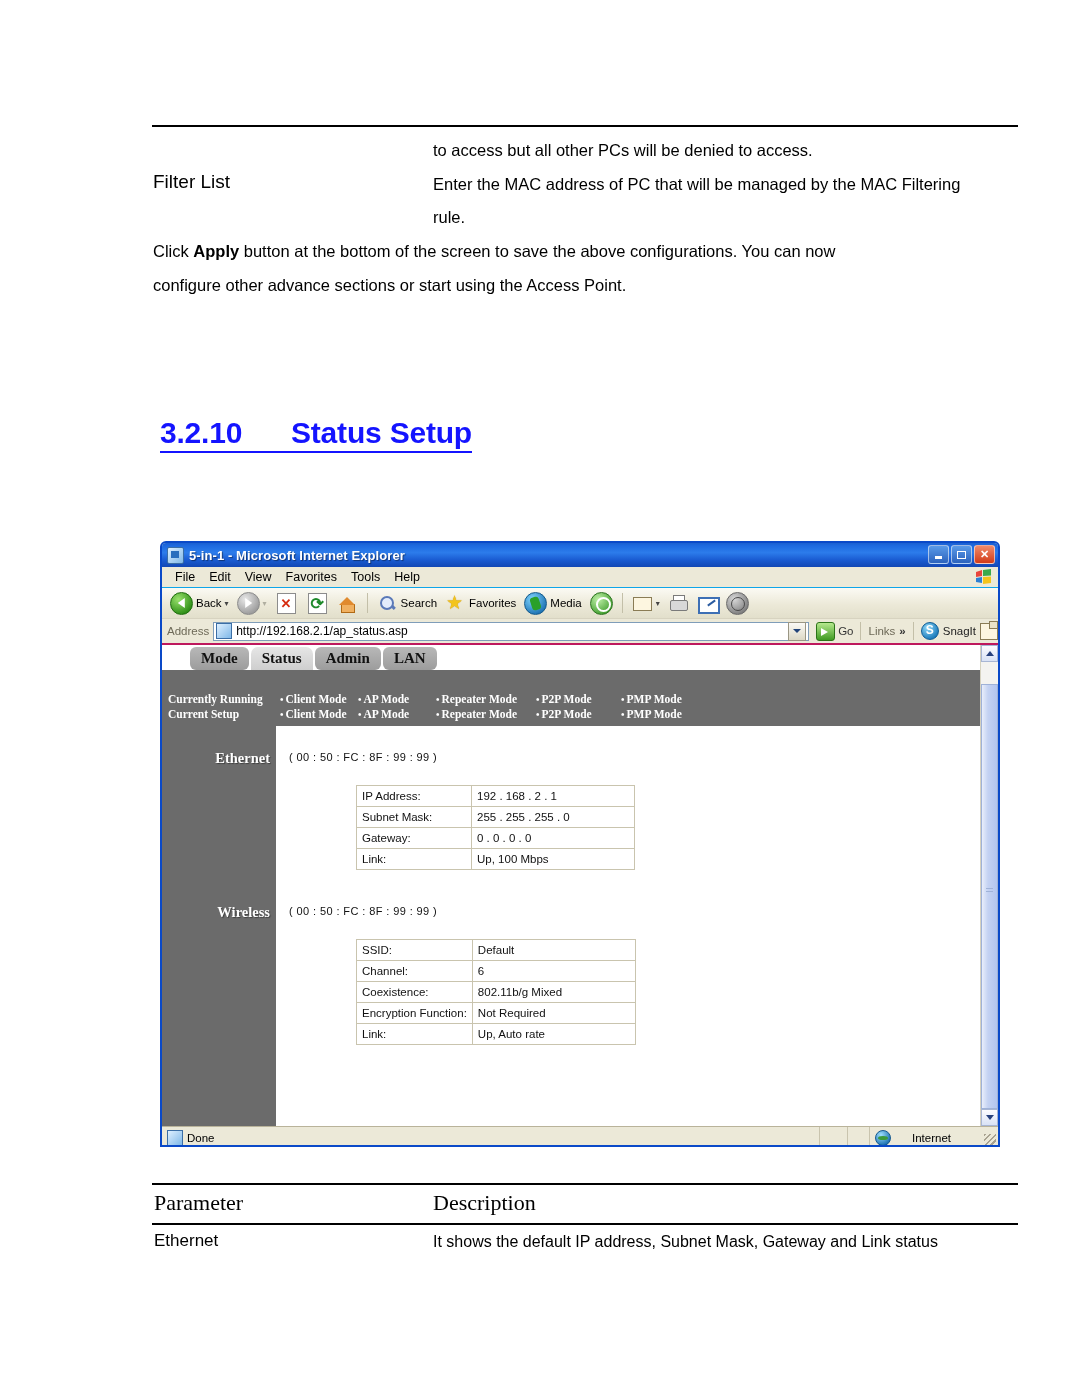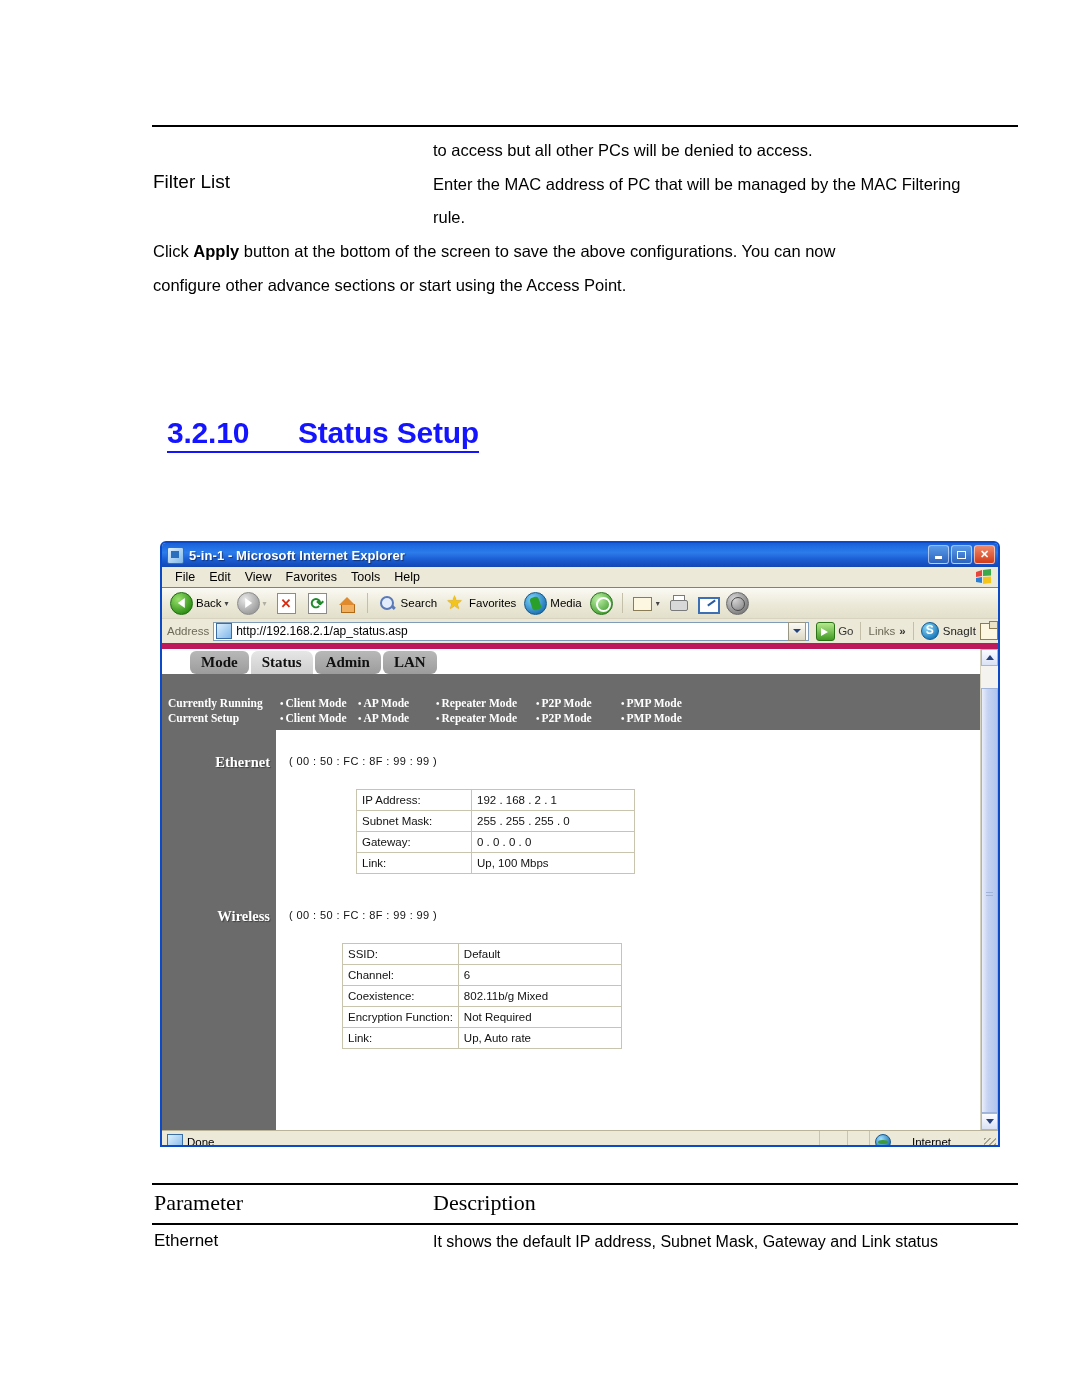--- a/index.html
+++ b/index.html
@@ -46,21 +46,21 @@
   .t-enter-mac    { position: absolute; left: 433px; top: 176px; }
   .t-rule         { position: absolute; left: 433px; top: 209px; }
   .t-click-apply  { position: absolute; left: 153px; top: 243px; }
   .t-configure    { position: absolute; left: 153px; top: 277px; }
 
   .bold { font-weight: bold; }
 
   
   .sec-heading {
     position: absolute;
-    left: 167px; top: 417px;
+    left: 160px; top: 417px;
     color: #1414ff;
     font-family: "Liberation Sans", sans-serif;
     font-weight: bold;
     font-size: 30px;
     letter-spacing: -0.2px;
     border-bottom: 2.5px solid #1414ff;
     padding-bottom: 2px;
     white-space: pre;
     line-height: 1.08;
   }
@@ -265,21 +265,21 @@
   }
 
   
   .addrbar {
     height: 24px;
     background: #ece9d8;
     display: flex;
     align-items: center;
     padding-left: 5px;
     gap: 4px;
-    border-bottom: 6px solid #be185d;
+    border-bottom: 2px solid #be185d;
     position: relative;
   }
   .addr-label { font-size: 11.5px; color:#6e6a58; font-family:"Liberation Sans",sans-serif; }
   .addr-field {
     flex: 1 1 auto;
     height: 19px;
     background: #fff;
     border: 1px solid #7f9db9;
     display: flex;
     align-items: center;
@@ -468,21 +468,21 @@
   }
   .stable td {
     border: 1px solid #c9c4ae;
     padding: 2px 5px;
     height: 16px;
     white-space: nowrap;
   }
   .stable td.k { width: 104px; }
   .stable td.v { width: 152px; }
   .tbl-eth { left: 80px; top: 59px; }
-  .tbl-wl  { left: 66px; top: 213px; }
+  .tbl-wl  { left: 80px; top: 213px; }
 
   
   .vscroll {
     width: 17px;
     flex: 0 0 auto;
     background: #f2f1ef;
     border-left: 1px solid #d6d2c0;
     display: flex; flex-direction: column;
     position: relative;
   }

